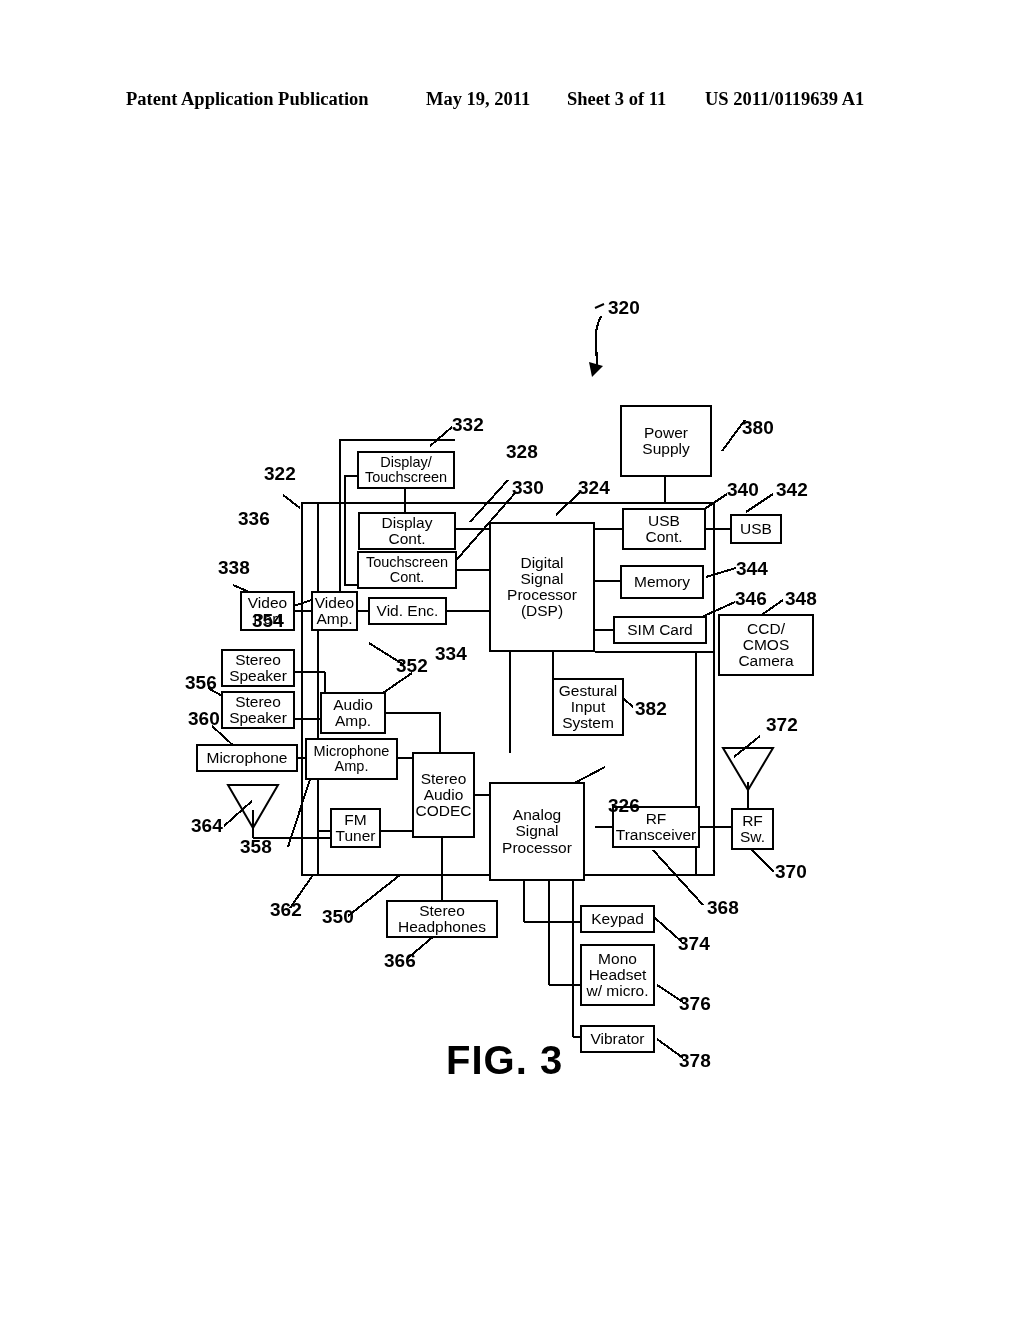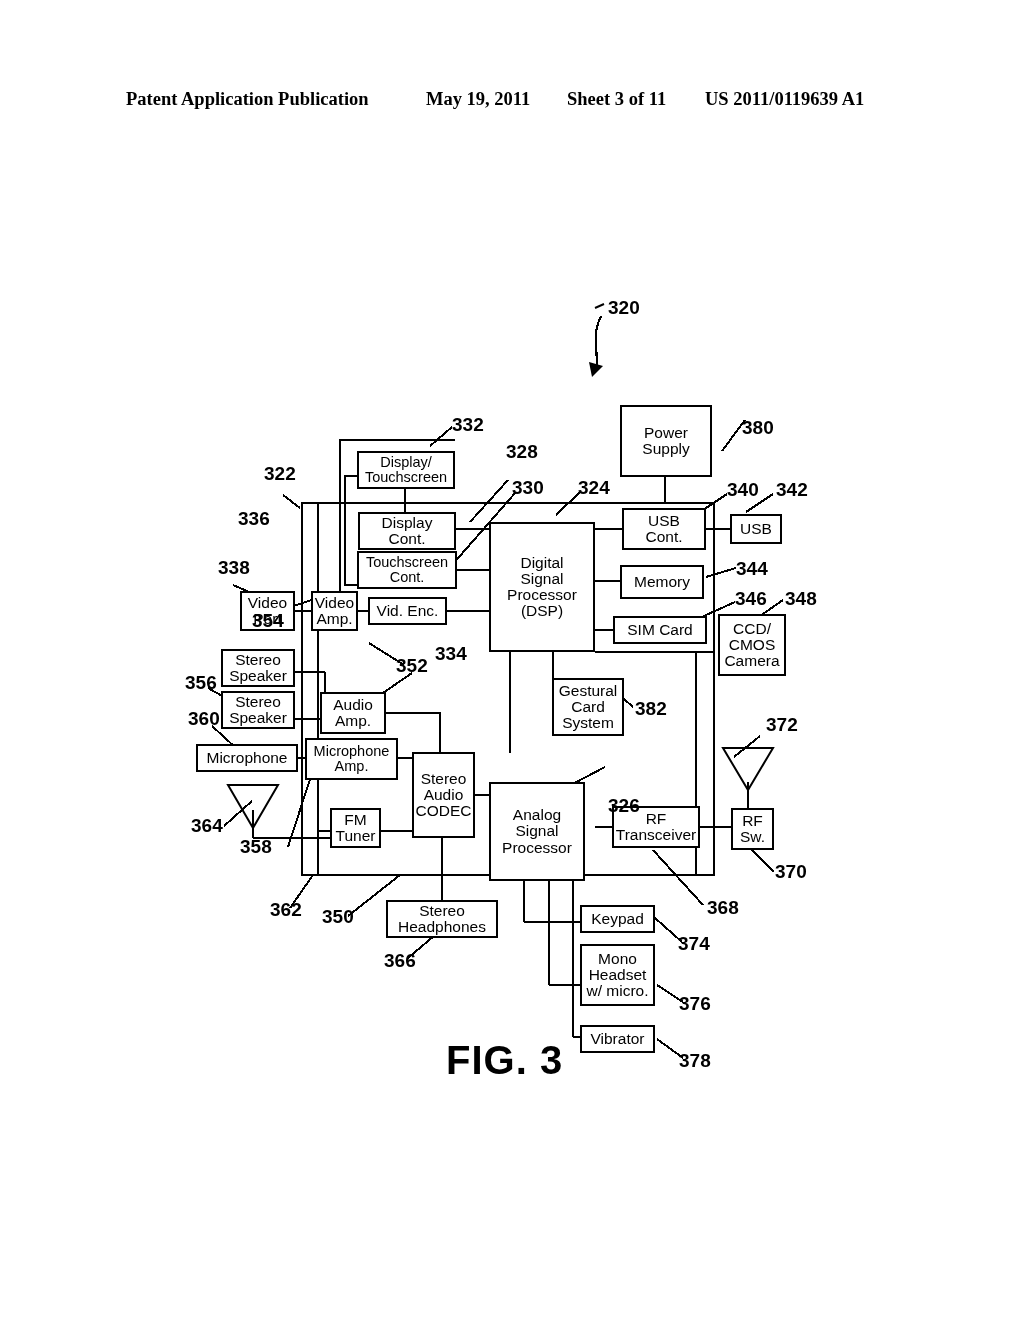--- a/index.html
+++ b/index.html
@@ -226,21 +226,21 @@
   </div>
 
   <div class="box" style="left:620px;top:565px;width:84px;height:34px;">
     <span>Memory</span>
   </div>
 
   <div class="box" style="left:613px;top:616px;width:94px;height:28px;">
     <span>SIM Card</span>
   </div>
 
-  <div class="box" style="left:718px;top:614px;width:68px;height:62px;">
+  <div class="box" style="left:718px;top:614px;width:96px;height:62px;">
     <span>CCD/
 CMOS
 Camera</span>
   </div>
 
   <div class="box" style="left:240px;top:591px;width:55px;height:40px;">
     <span>Video
 Port</span>
   </div>
 
@@ -289,21 +289,21 @@
   </div>
 
   <div class="box" style="left:489px;top:782px;width:96px;height:99px;">
     <span>Analog
 Signal
 Processor</span>
   </div>
 
   <div class="box" style="left:552px;top:678px;width:72px;height:58px;">
     <span>Gestural
-Card
+Input
 System</span>
   </div>
 
   <div class="box" style="left:612px;top:806px;width:88px;height:42px;">
     <span>RF
 Transceiver</span>
   </div>
 
   <div class="box" style="left:731px;top:808px;width:43px;height:42px;">
     <span>RF

